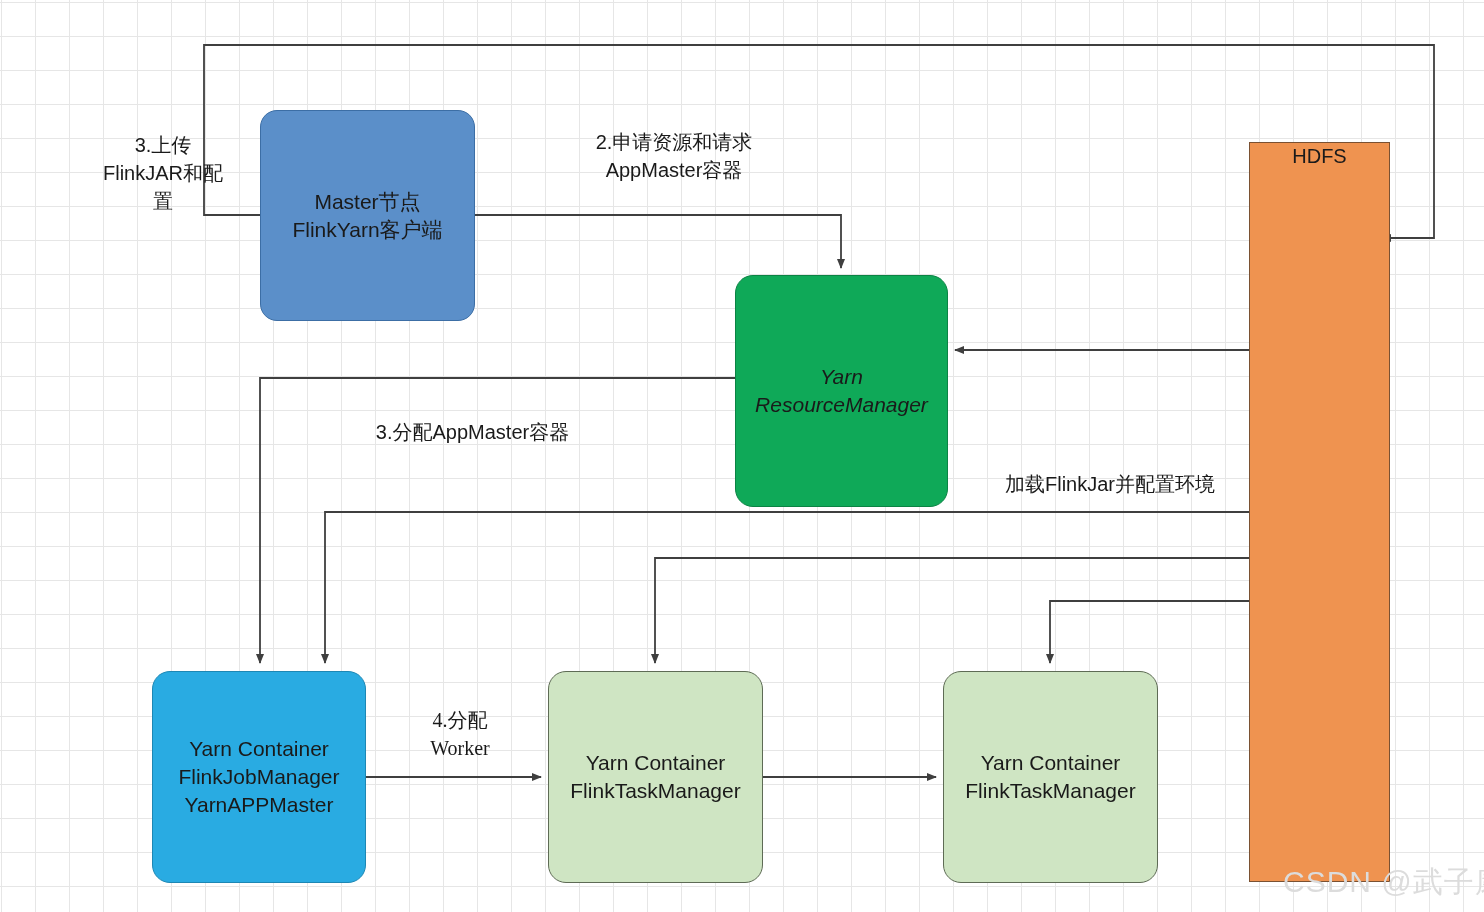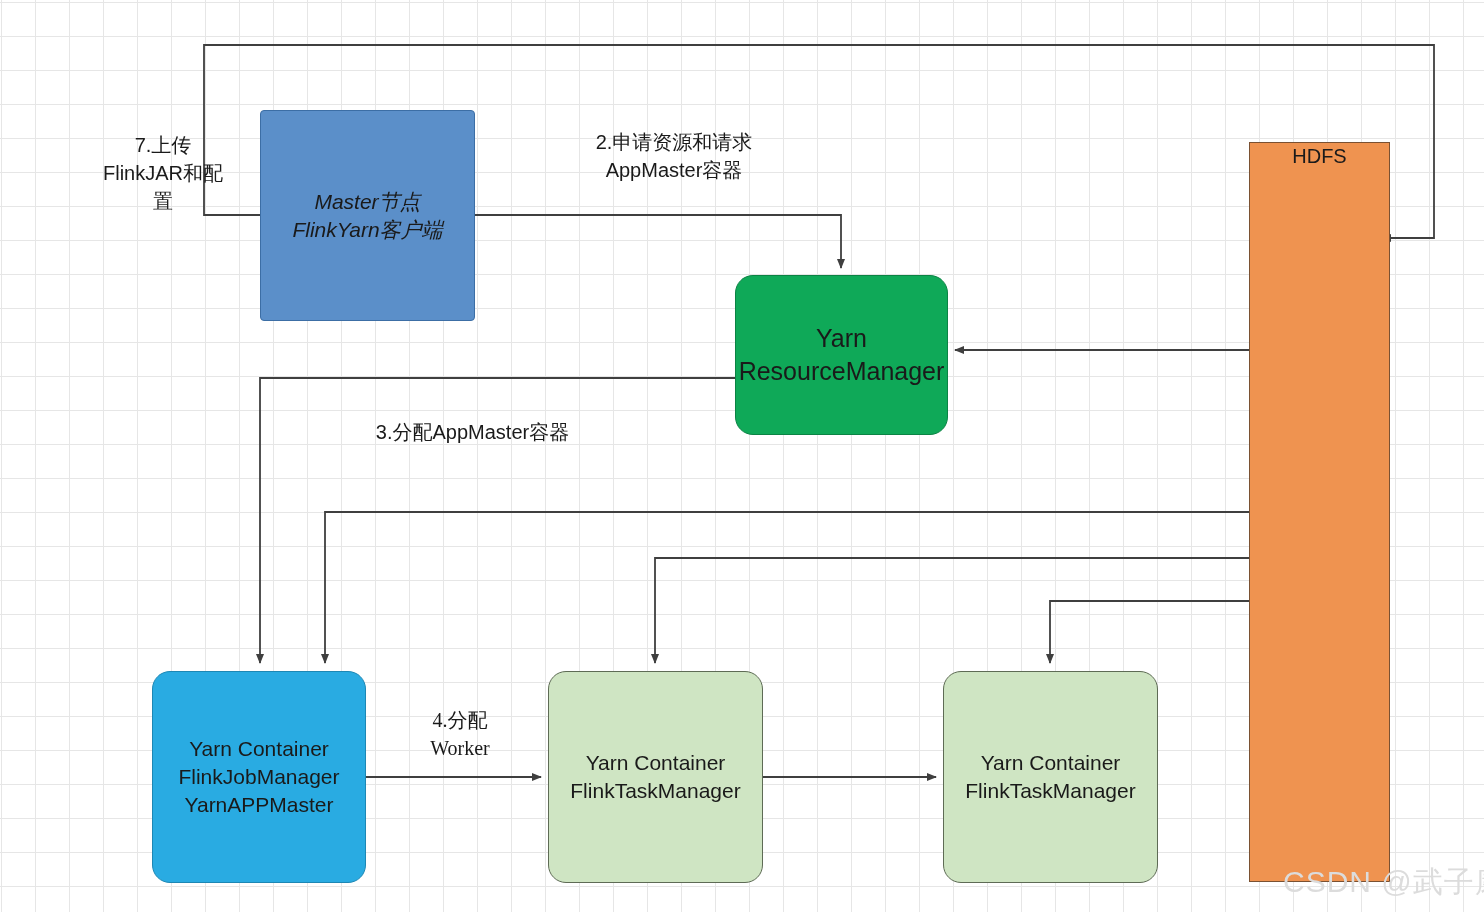--- a/index.html
+++ b/index.html
@@ -43,33 +43,33 @@
     white-space: pre-line;
     border: 1px solid #595959;
   }
   .node-master {
     left: 260px;
     top: 110px;
     width: 215px;
     height: 211px;
     background: #5b8fc9;
     border-color: #3c6ea5;
-    border-radius: 4px;
+    border-radius: 17px;
     font-size: 21px;
-    font-style: italic;
   }
   .node-rm {
     left: 735px;
     top: 275px;
     width: 213px;
-    height: 160px;
+    height: 232px;
     background: #0fa958;
     border-color: #0b8344;
     border-radius: 18px;
-    font-size: 25px;
+    font-size: 21px;
+    font-style: italic;
   }
   .node-jm {
     left: 152px;
     top: 671px;
     width: 214px;
     height: 212px;
     background: #29ABE2;
     border-color: #1d87b4;
     border-radius: 18px;
     font-size: 21px;
@@ -163,28 +163,29 @@
 YarnAPPMaster</div>
 
   <div class="node node-tm1">Yarn Container
 FlinkTaskManager</div>
 
   <div class="node node-tm2">Yarn Container
 FlinkTaskManager</div>
 
   <div class="node node-hdfs">HDFS</div>
 
-  <div class="edge-label lbl-upload">7.上传
+  <div class="edge-label lbl-upload">3.上传
 FlinkJAR和配
 置</div>
 
   <div class="edge-label lbl-request">2.申请资源和请求
 AppMaster容器</div>
 
   <div class="edge-label lbl-alloc-am">3.分配AppMaster容器</div>
 
+  <div class="edge-label lbl-loadjar">加载FlinkJar并配置环境</div>
 
   <div class="edge-label lbl-alloc-w">4.分配
 Worker</div>
 
   <div class="watermark">CSDN @武子康</div>
 
 </div>
 
 </body></html>

